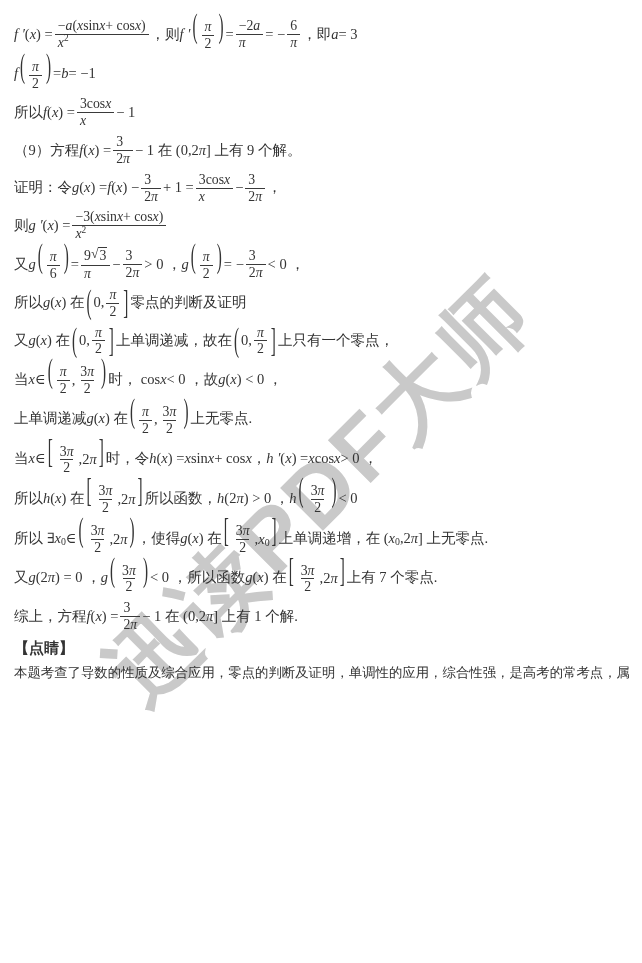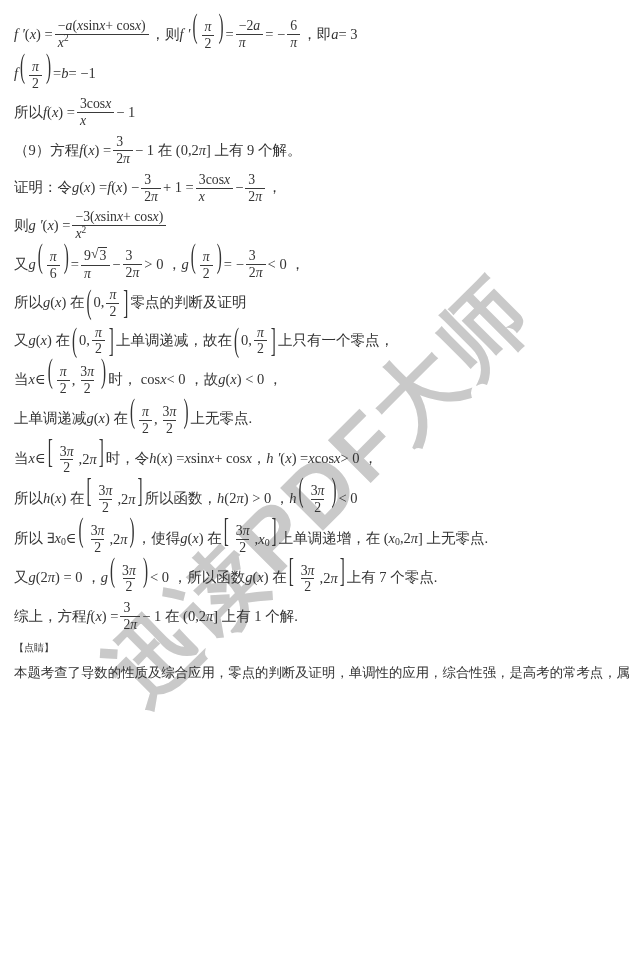--- a/index.html
+++ b/index.html
@@ -32,21 +32,21 @@
   .line{
     margin:5px 0;
     font-size:14.5px;
     white-space:nowrap;
     line-height:1.35;
     min-height:20px;
     display:flex;
     align-items:center;
   }
   .line > span{display:inline-block;}
-  .line.bold{font-weight:normal;font-size:10px;}
+  .line.bold{font-weight:bold;font-size:15px;align-items:flex-end;}
   .line.para{font-size:13.4px;}
   .it{font-style:italic;}
   .sb{font-size:0.68em;transform:translateY(0.3em);}
   .sp{font-size:0.68em;transform:translateY(-0.45em);}
   .frac{
     display:inline-flex;
     flex-direction:column;
     align-items:center;
     vertical-align:middle;
     margin:0 2px;

